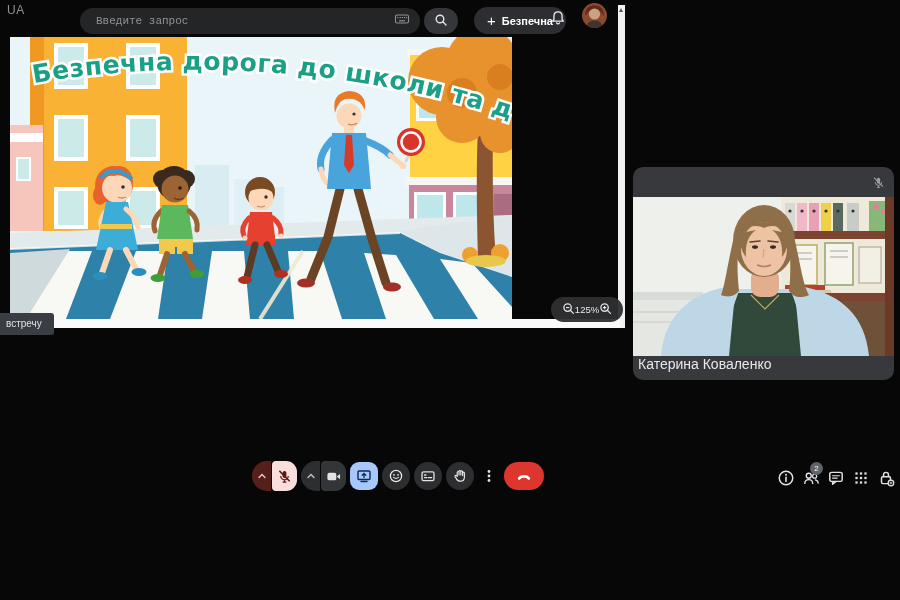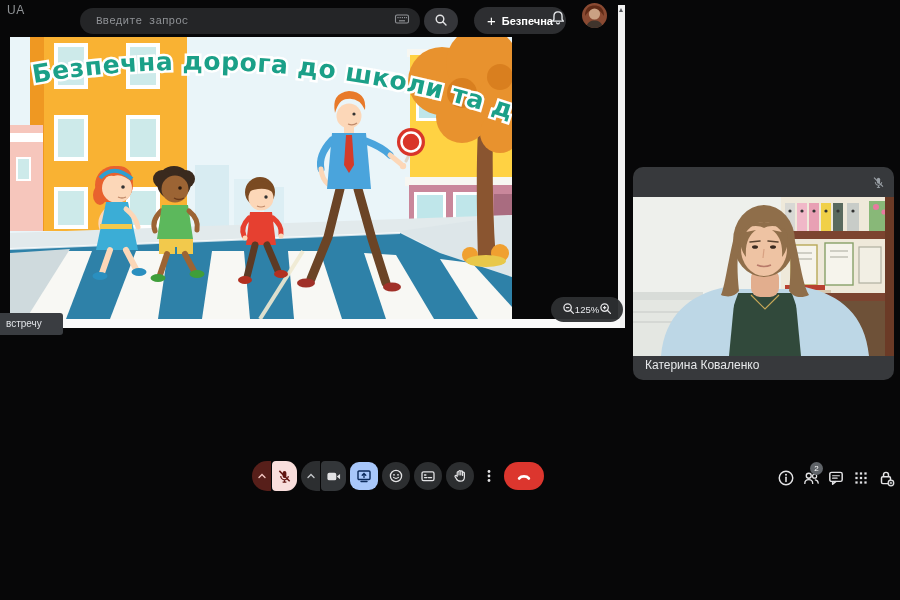--- a/index.html
+++ b/index.html
@@ -22,28 +22,28 @@
   .bell{position:absolute;left:549px;top:9px;width:18px;height:18px;}
   .avatar{position:absolute;left:582px;top:3px;width:25px;height:25px;border-radius:50%;overflow:hidden;}
   .scrollbar{position:absolute;left:618px;top:5px;width:7px;height:323px;background:#f1f1f1;}
   .scrollbar .arr{position:absolute;left:1px;top:3px;width:0;height:0;
       border-left:2.5px solid transparent;border-right:2.5px solid transparent;border-bottom:4px solid #55585c;}
   .slide{position:absolute;left:10px;top:37px;width:502px;height:282px;}
   .whitestrip{position:absolute;left:8px;top:319px;width:612px;height:9px;background:#fafafa;}
   .zoompill{position:absolute;left:551px;top:297px;width:72px;height:25px;border-radius:13px;
       background:rgba(45,47,50,.95);display:flex;align-items:center;justify-content:center;
       color:#e8eaed;font-size:9.5px;}
-  .tooltip{position:absolute;left:0;top:313px;height:22px;line-height:22px;padding:0 21px 0 6px;
+  .tooltip{position:absolute;left:0;top:313px;height:22px;line-height:22px;padding:0 12px 0 6px;
       background:#3a3d41;color:#dee1e5;font-size:10px;border-radius:0 3px 3px 0;}
   
   .tile{position:absolute;left:633px;top:167px;width:261px;height:213px;background:#37393c;
       border-radius:10px;overflow:hidden;}
   .tile svg.vid{position:absolute;left:0;top:30px;}
   .tilemic{position:absolute;right:9px;top:8px;width:13px;height:13px;}
-  .tilename{position:absolute;left:12px;bottom:8px;font-size:12px;color:#e6e8ea;text-align:right;}
+  .tilename{position:absolute;left:5px;bottom:8px;font-size:14px;color:#e6e8ea;text-align:right;}
   
   .controls{position:absolute;left:252px;top:461px;display:flex;align-items:center;gap:4px;}
   .grp{display:flex;align-items:center;gap:1px;}
   .chev{width:19px;height:30px;border-radius:15px 0 0 15px;display:flex;align-items:center;
       justify-content:center;}
   .mainbtn{width:25px;height:30px;border-radius:4px 11px 11px 4px;display:flex;align-items:center;
       justify-content:center;}
   .chev.red{background:#571f1a;} .mainbtn.pink{background:#f9dedc;}
   .chev.gry{background:#2c2e30;} .mainbtn.dk{background:#333639;}
   .present{width:28px;height:28px;border-radius:9px;background:#a8c7fa;display:flex;

